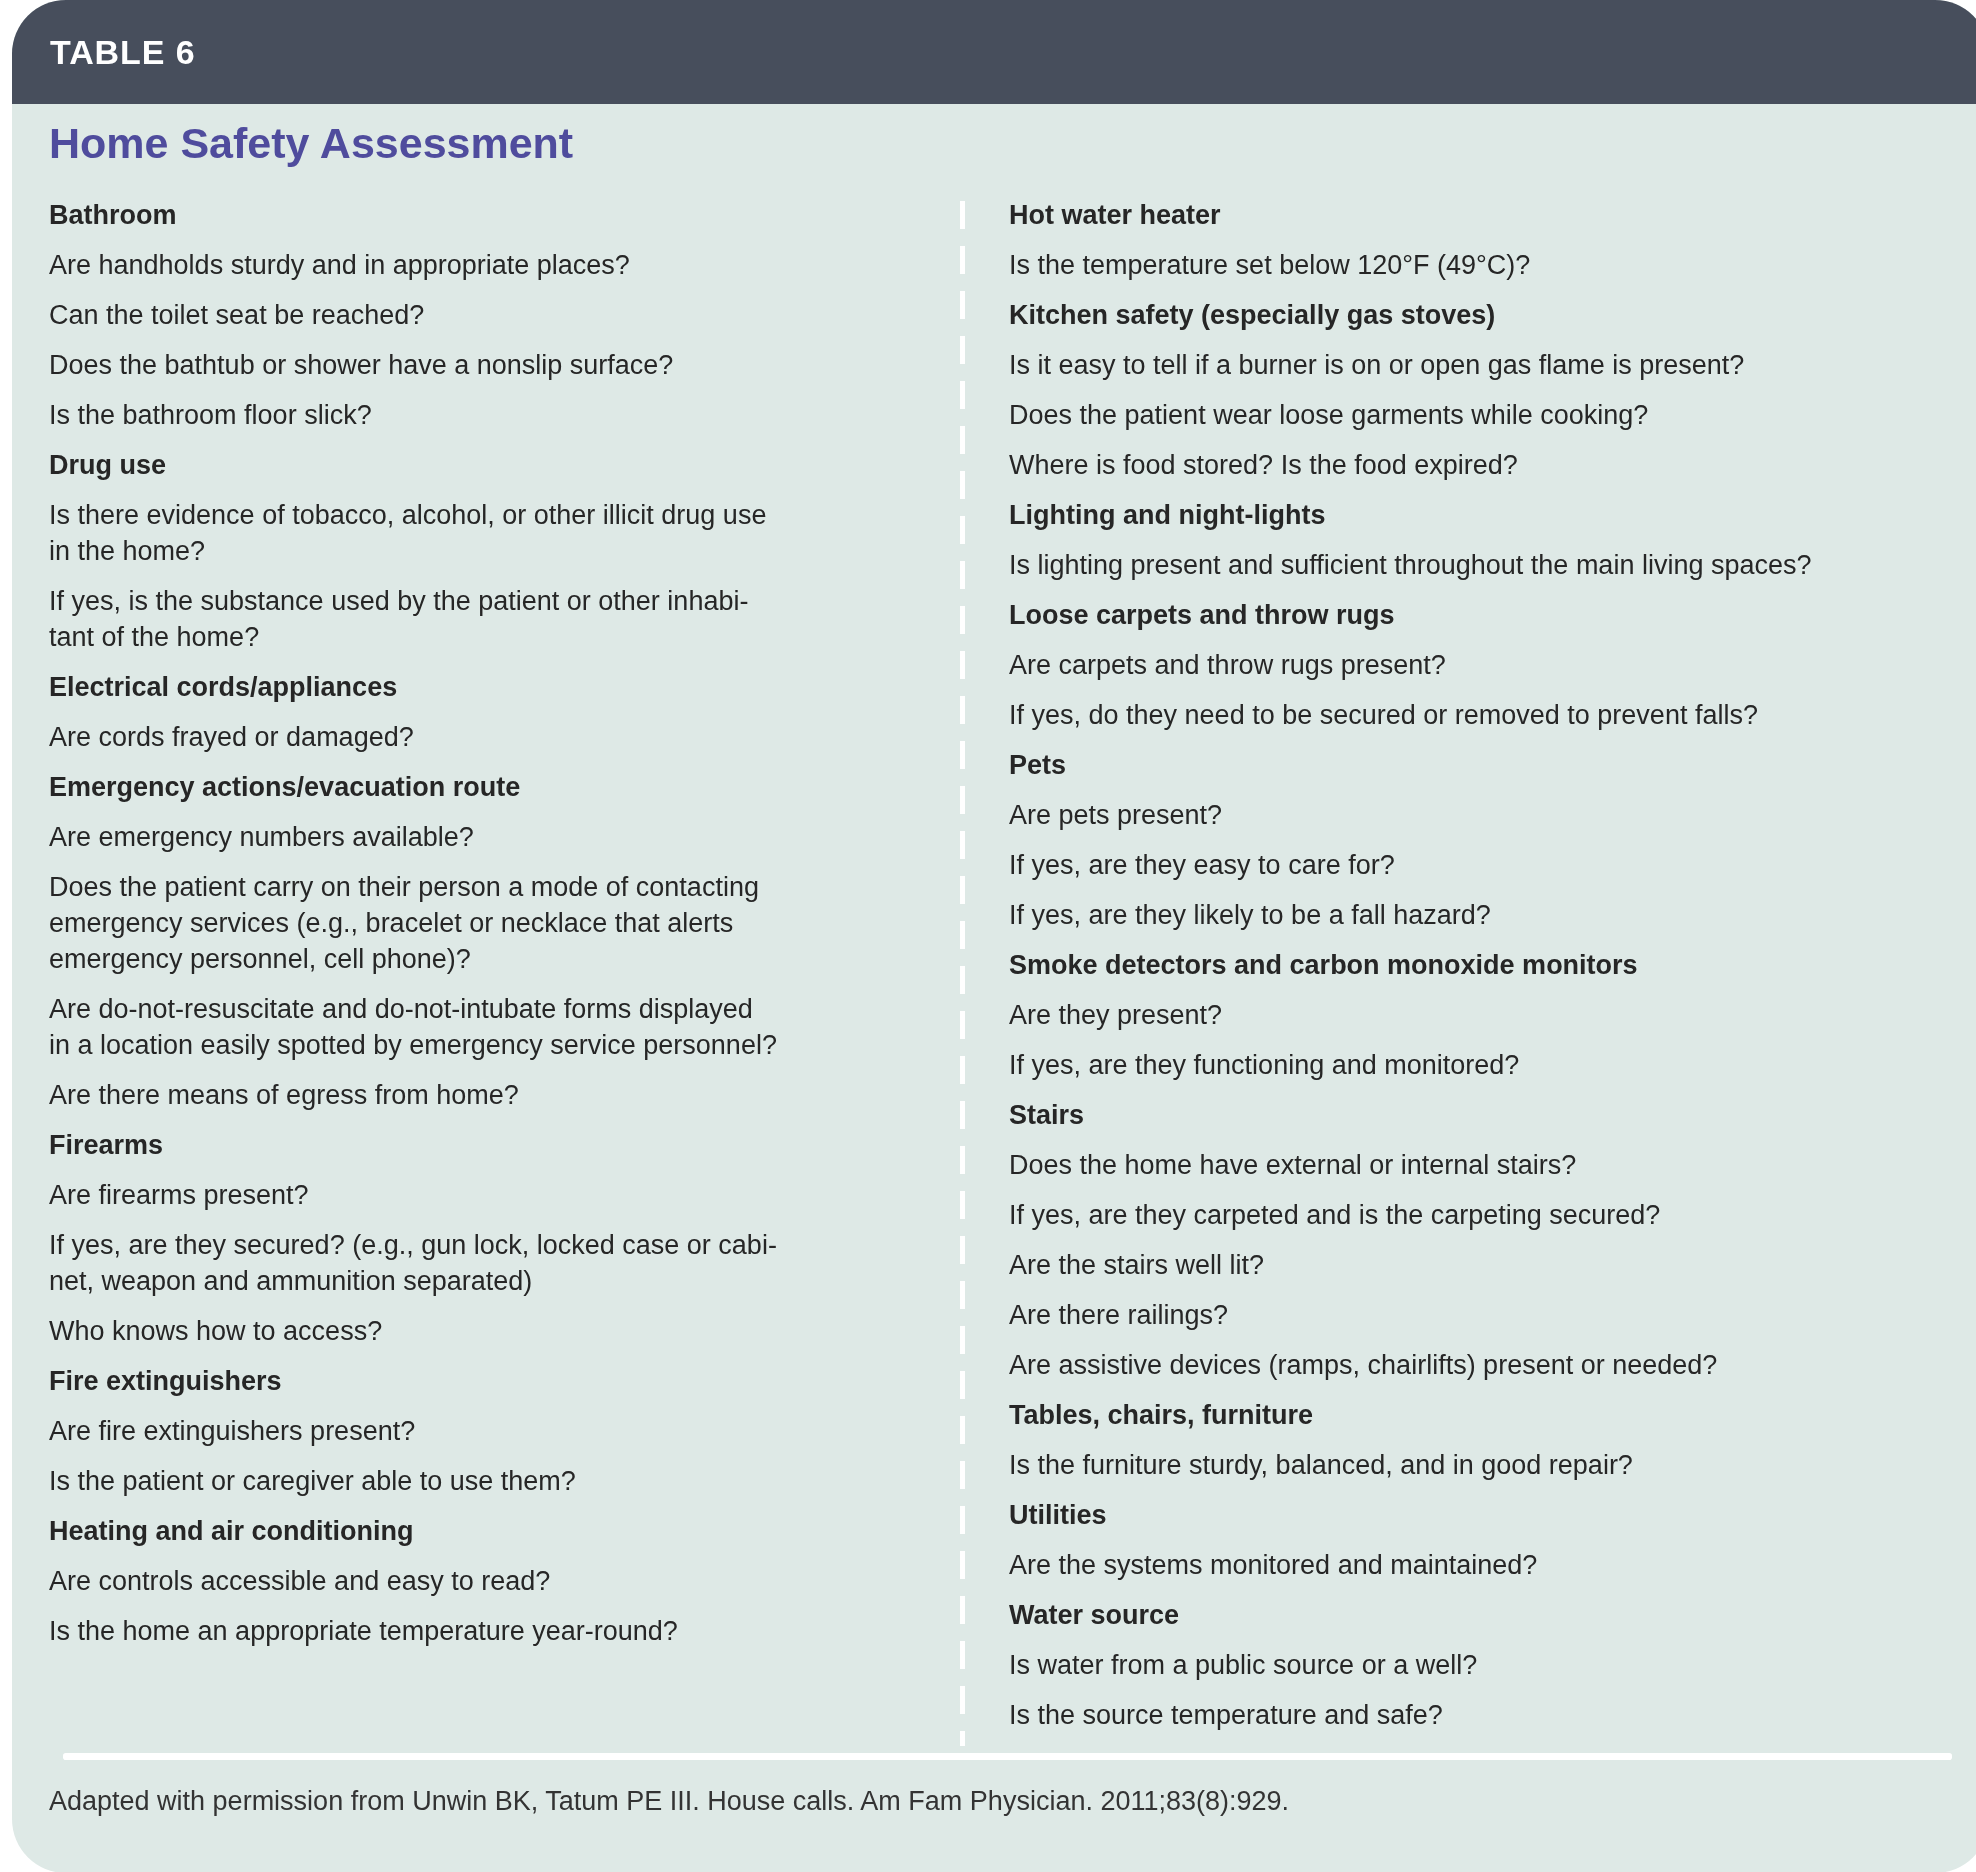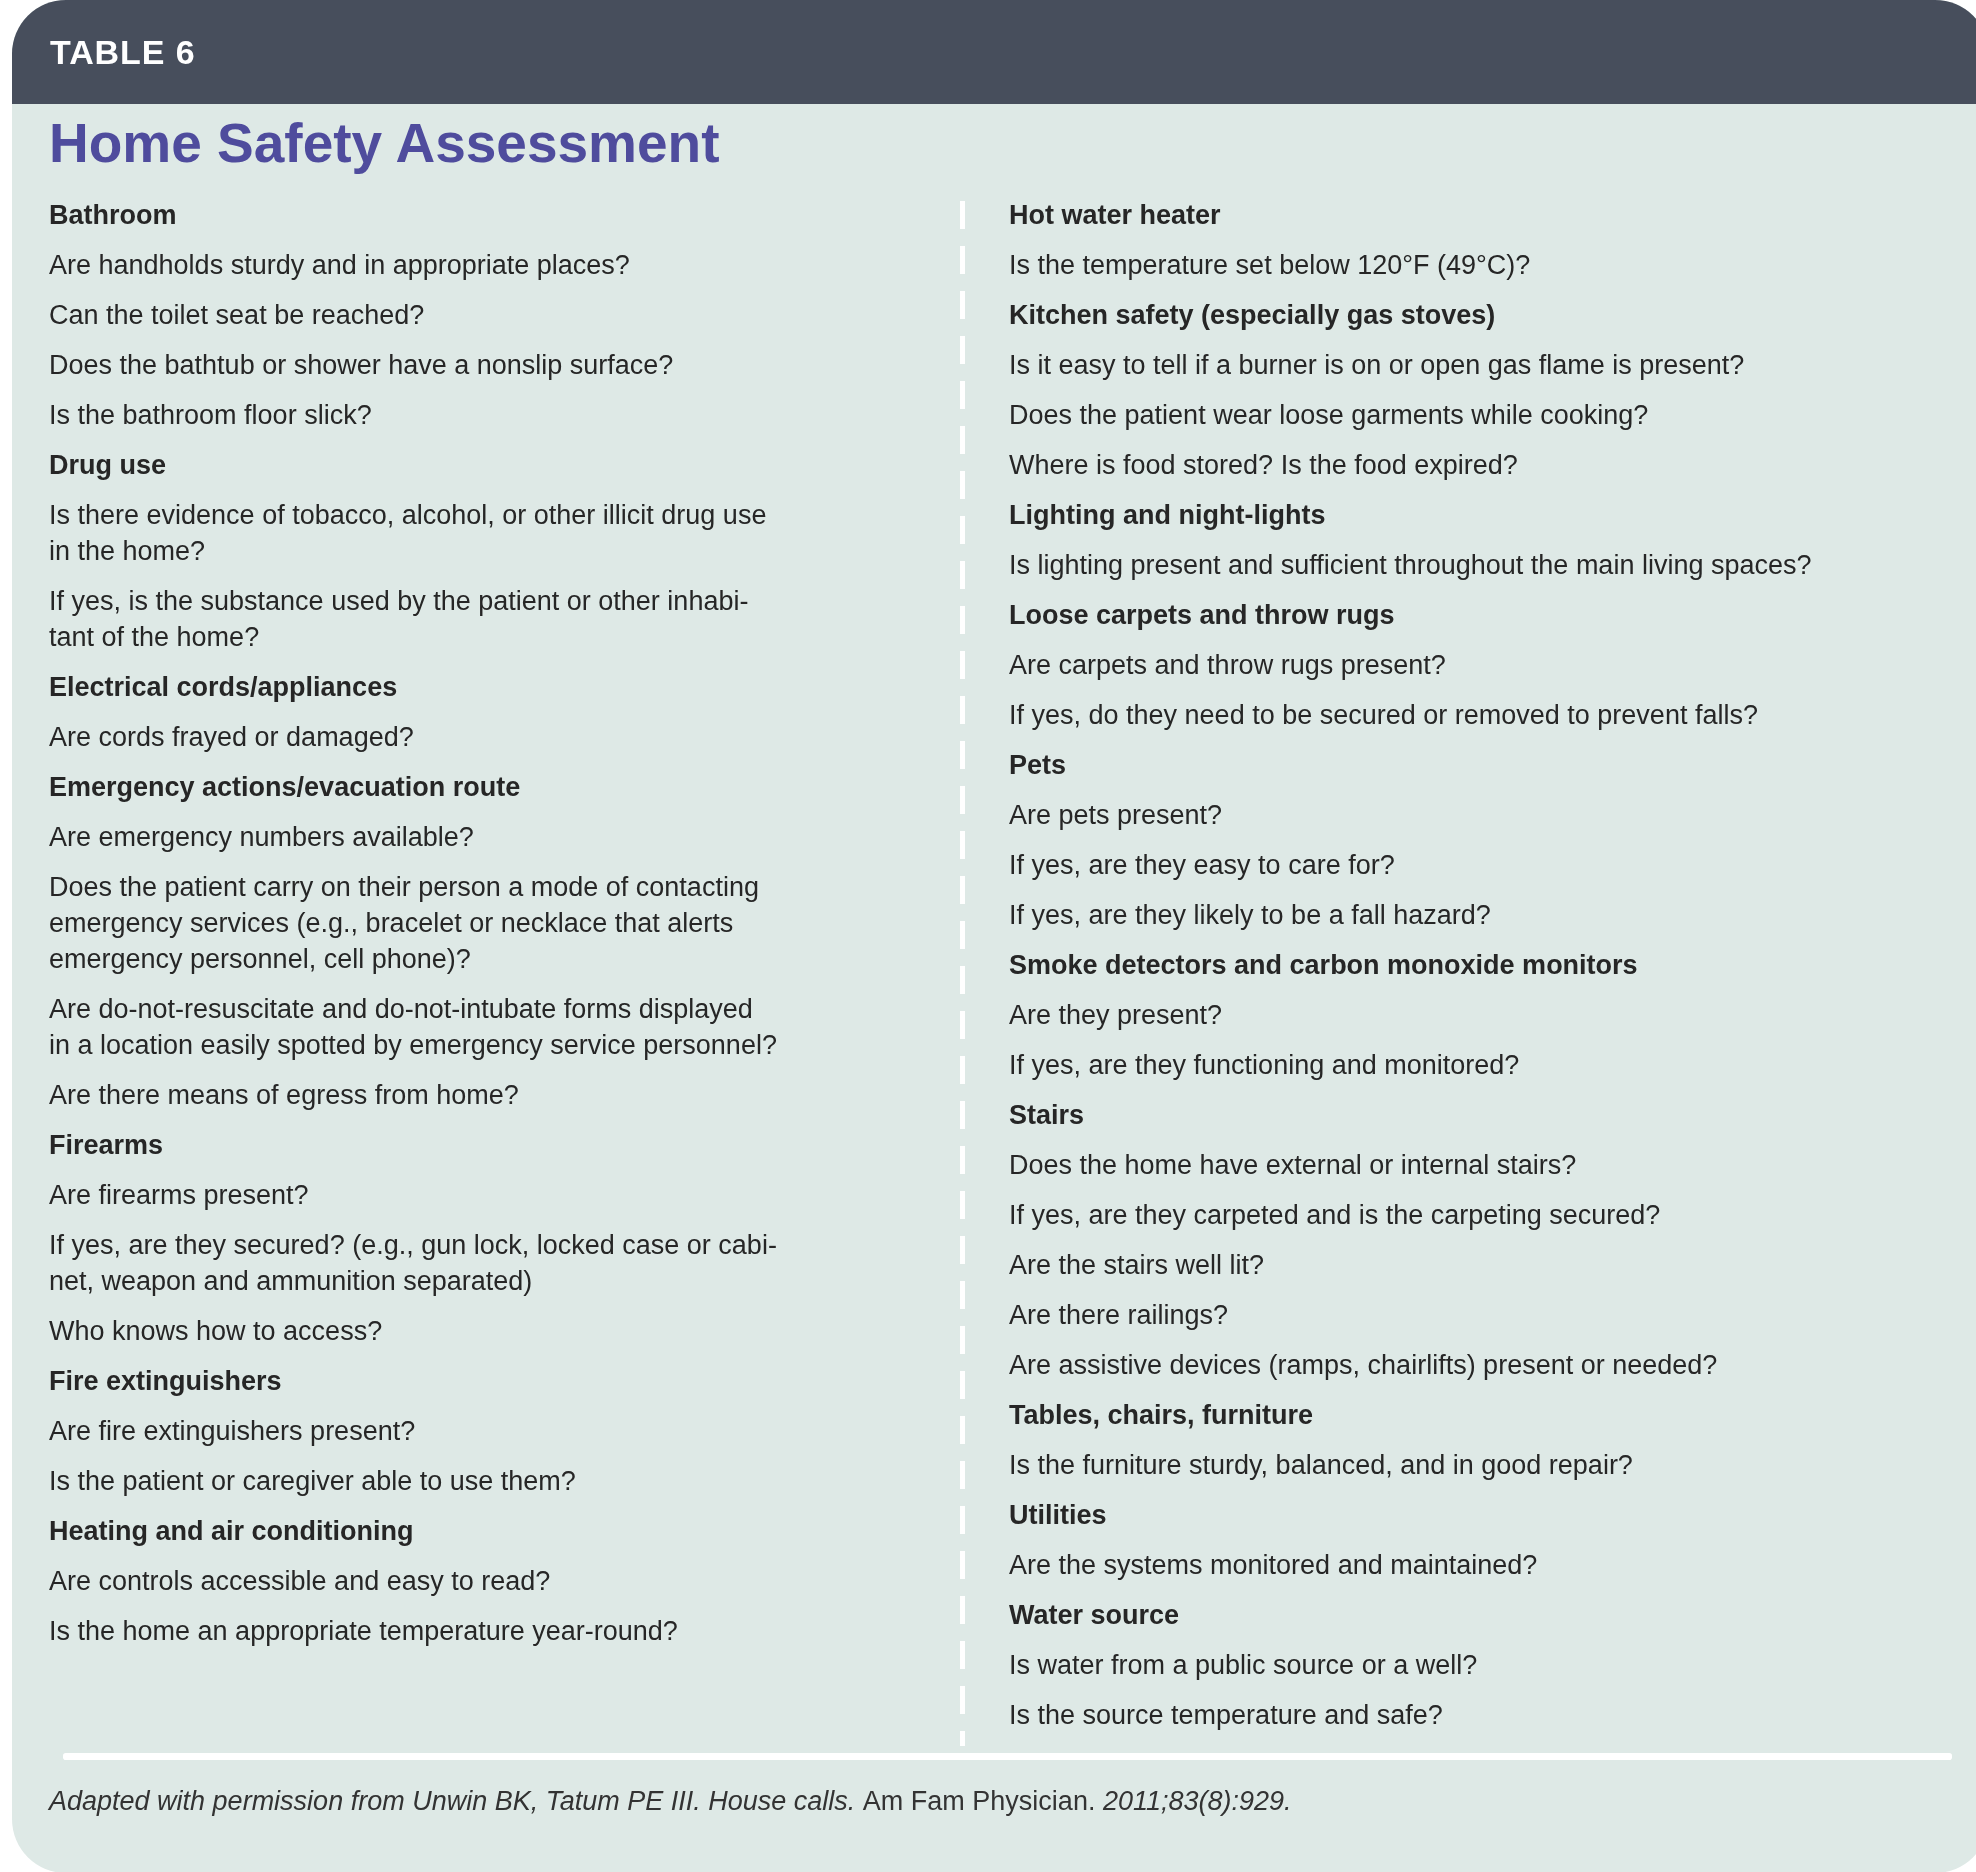--- a/index.html
+++ b/index.html
@@ -33,21 +33,21 @@
     font-weight: bold;
     letter-spacing: 0.9px;
   }
   .card-body {
     position: relative;
     padding: 0 37px;
     box-sizing: border-box;
   }
   .page-title {
     margin: 15px 0 0 0;
-    font-size: 55px;
+    font-size: 43px;
     line-height: 48px;
     font-weight: bold;
     color: var(--title, #4f4c9d);
   }
   .columns {
     position: relative;
     margin-top: 30px;
     min-height: 1556px;
     display: flex;
     align-items: flex-start;
@@ -92,21 +92,20 @@
     margin: 0 0 0 14px;
     border-radius: 2.8px;
   }
   .citation {
     margin-top: 24px;
     font-size: 27px;
     line-height: 35px;
     color: #333333;
   }
   .citation .ital {
-    font-style: italic;
   }
   .citation .roman {
     font-style: normal;
   }
 </style>
 </head>
 <body>
 
 <div class="card">
   <div class="card-header">

